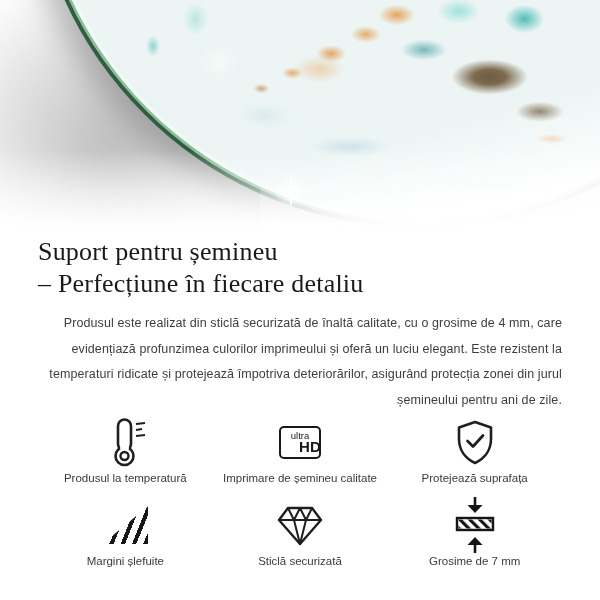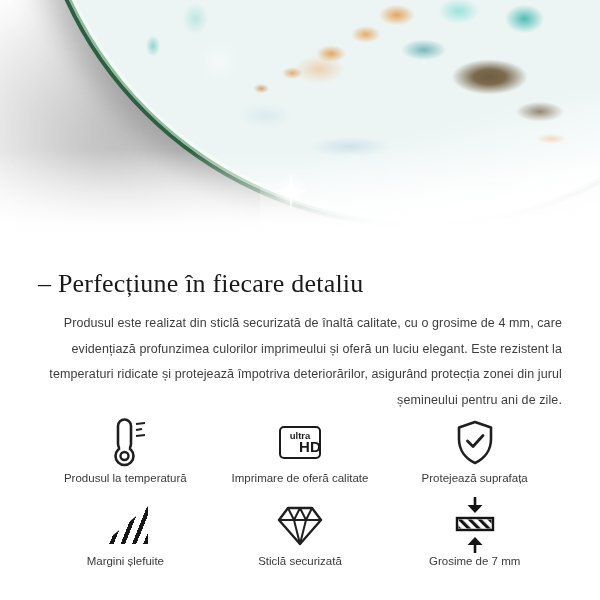--- a/index.html
+++ b/index.html
@@ -67,21 +67,21 @@
   .feature-icon{height:48px;display:flex;align-items:center;justify-content:center;}
   .feature-label{margin-top:6px;font-size:11.5px;color:#3a3a3a;}
 
   .icon-svg{display:block;}
 
   
   .uhd-box{
     box-sizing:border-box;width:42px;border:2.5px solid #1a1a1a;border-radius:5px;
     padding:3px 2px 3px;text-align:center;color:#1a1a1a;background:#fff;
   }
-  .uhd-line1{font-size:9.5px;font-weight:700;line-height:9px;}
+  .uhd-line1{font-size:9.5px;font-weight:400;line-height:9px;}
   .uhd-line2{font-size:15px;font-weight:700;line-height:14px;letter-spacing:0.3px;margin-left:16px;}
 
   
   .edges-shape{
     width:46px;height:38px;
     clip-path:polygon(0 100%, 100% 0, 100% 100%);
     background:repeating-linear-gradient(112deg, #161616 0 4px, rgba(0,0,0,0) 4px 10.5px);
   }
 </style>
 </head>
@@ -103,21 +103,21 @@
           </radialGradient>
         </defs>
         <circle cx="19" cy="19" r="17" fill="url(#sg)"></circle>
         <path d="M19 1 L21.2 16.8 L37 19 L21.2 21.2 L19 37 L16.8 21.2 L1 19 L16.8 16.8 Z" fill="#ffffff"></path>
       </svg>
     </div>
   </section>
 
   <main class="content">
     <h1 class="title">
-      <br>
+      <span>Suport pentru șemineu</span><br>
       <span>– Perfecțiune în fiecare detaliu</span>
     </h1>
 
     <p class="desc">Produsul este realizat din sticlă securizată de înaltă calitate, cu o grosime de 4 mm, care evidențiază profunzimea culorilor imprimeului și oferă un luciu elegant. Este rezistent la temperaturi ridicate și protejează împotriva deteriorărilor, asigurând protecția zonei din jurul șemineului pentru ani de zile.</p>
 
     <div class="features">
 
       <div class="feature">
         <div class="feature-icon">
           <svg class="icon-svg" width="48" height="50" viewBox="0 0 48 50" fill="none" stroke="#1f1f1f">
@@ -133,21 +133,21 @@
         <div class="feature-label">Produsul la temperatură</div>
       </div>
 
       <div class="feature">
         <div class="feature-icon">
           <div class="uhd-box">
             <div class="uhd-line1">ultra</div>
             <div class="uhd-line2">HD</div>
           </div>
         </div>
-        <div class="feature-label">Imprimare de oferă calitate</div>
+        <div class="feature-label">Imprimare de șemineu calitate</div>
       </div>
 
       <div class="feature">
         <div class="feature-icon">
           <svg class="icon-svg" width="46" height="47" viewBox="0 0 46 47" fill="none" stroke="#1f1f1f" stroke-linejoin="round" stroke-linecap="round">
             <path d="M23 3 L39 8.5 V20 C39 31 32.5 39.5 23 44 C13.5 39.5 7 31 7 20 V8.5 Z" stroke-width="2.6" fill="#ffffff"></path>
             <path d="M15.5 22 L21 27.5 L31 16.5" stroke-width="2.8"></path>
           </svg>
         </div>
         <div class="feature-label">Protejează suprafața</div>

